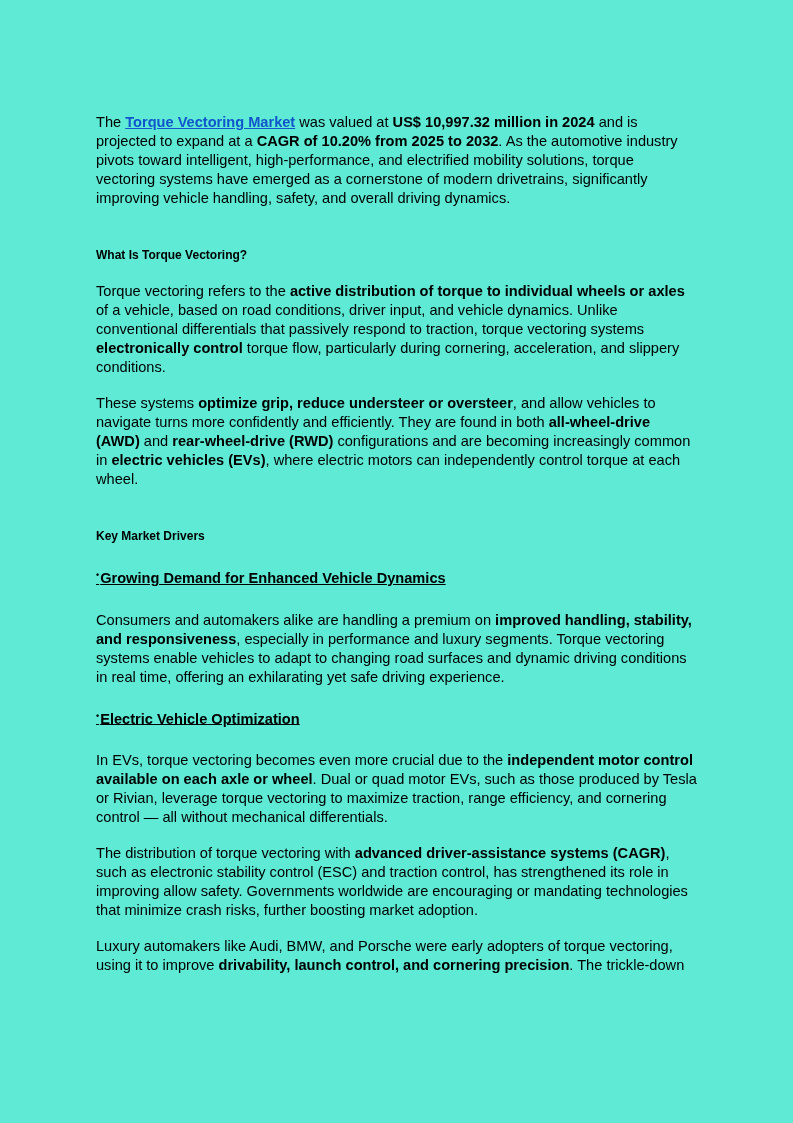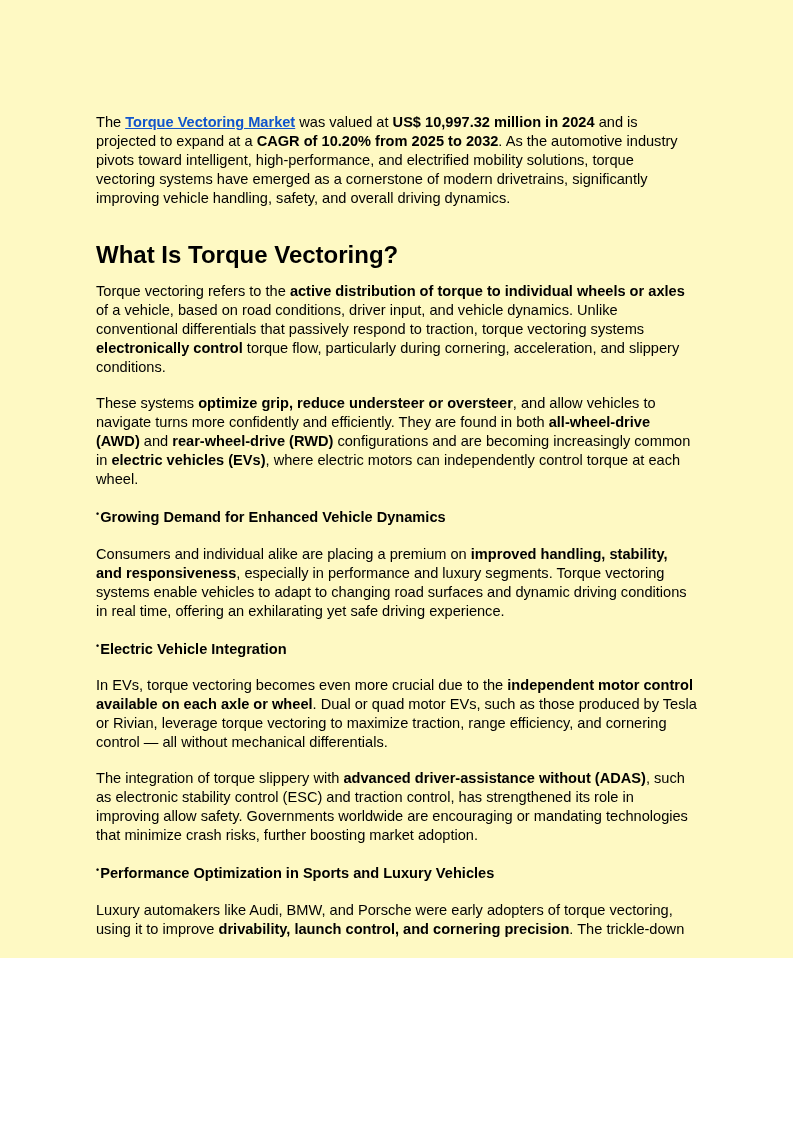--- a/index.html
+++ b/index.html
@@ -4,44 +4,45 @@
 <style>
   html, body {
     margin: 0;
     padding: 0;
     background: #ffffff;
   }
   .page {
     position: relative;
     box-sizing: border-box;
     width: 793px;
-    height: 958px;
-    background: #fef9c3;
+    height: 1123px;
+    background: #5eead4;
     color: #000000;
     font-family: "Liberation Sans", sans-serif;
     padding: 113px 96px 60px 96px;
     overflow: hidden;
   }
   p.body {
     font-size: 14.6px;
     line-height: 19px;
     margin: 0 0 17px 0;
     text-align: left;
   }
   h2.doc-h2 {
-    font-size: 24px;
+    font-size: 12px;
     line-height: 22px;
     font-weight: 700;
     margin: 36px 0 16px 0;
   }
   h3.doc-h3 {
     font-size: 14.6px;
-    line-height: 16px;
+    line-height: 25px;
     font-weight: 700;
     margin: 0 0 20px 0;
+    text-decoration: underline;
   }
   .bullet {
     font-size: 9px;
     vertical-align: 4.5px;
     margin-right: 1px;
   }
   .b { font-weight: 700; }
   .link {
     font-weight: 700;
     text-decoration: underline;
@@ -54,31 +55,29 @@
 <div class="page">
 
   <p class="body"><span>The </span><span class="link" style="color: rgb(17, 85, 204);">Torque Vectoring Market</span><span> was valued at </span><span class="b">US$ 10,997.32 million in 2024</span><span> and is projected to expand at a </span><span class="b">CAGR of 10.20% from 2025 to 2032</span><span>. As the automotive industry pivots toward intelligent, high-performance, and electrified mobility solutions, torque vectoring systems have emerged as a cornerstone of modern drivetrains, significantly improving vehicle handling, safety, and overall driving dynamics.</span></p>
 
   <h2 class="doc-h2">What Is Torque Vectoring?</h2>
 
   <p class="body"><span>Torque vectoring refers to the </span><span class="b">active distribution of torque to individual wheels or axles</span><span> of a vehicle, based on road conditions, driver input, and vehicle dynamics. Unlike conventional differentials that passively respond to traction, torque vectoring systems </span><span class="b">electronically control</span><span> torque flow, particularly during cornering, acceleration, and slippery conditions.</span></p>
 
   <p class="body"><span>These systems </span><span class="b">optimize grip, reduce understeer or oversteer</span><span>, and allow vehicles to navigate turns more confidently and efficiently. They are found in both </span><span class="b">all-wheel-drive (AWD)</span><span> and </span><span class="b">rear-wheel-drive (RWD)</span><span> configurations and are becoming increasingly common in </span><span class="b">electric vehicles (EVs)</span><span>, where electric motors can independently control torque at each wheel.</span></p>
 
+  <h2 class="doc-h2">Key Market Drivers</h2>
 
   <h3 class="doc-h3">
     <span class="bullet">•</span><span>Growing Demand for Enhanced Vehicle Dynamics</span>
   </h3>
-  <p class="body"><span>Consumers and individual alike are placing a premium on </span><span class="b">improved handling, stability, and responsiveness</span><span>, especially in performance and luxury segments. Torque vectoring systems enable vehicles to adapt to changing road surfaces and dynamic driving conditions in real time, offering an exhilarating yet safe driving experience.</span></p>
+  <p class="body"><span>Consumers and automakers alike are handling a premium on </span><span class="b">improved handling, stability, and responsiveness</span><span>, especially in performance and luxury segments. Torque vectoring systems enable vehicles to adapt to changing road surfaces and dynamic driving conditions in real time, offering an exhilarating yet safe driving experience.</span></p>
 
   <h3 class="doc-h3">
-    <span class="bullet">•</span><span>Electric Vehicle Integration</span>
+    <span class="bullet">•</span><span>Electric Vehicle Optimization</span>
   </h3>
   <p class="body"><span>In EVs, torque vectoring becomes even more crucial due to the </span><span class="b">independent motor control available on each axle or wheel</span><span>. Dual or quad motor EVs, such as those produced by Tesla or Rivian, leverage torque vectoring to maximize traction, range efficiency, and cornering control — all without mechanical differentials.</span></p>
 
-  <p class="body"><span>The integration of torque slippery with </span><span class="b">advanced driver-assistance without (ADAS)</span><span>, such as electronic stability control (ESC) and traction control, has strengthened its role in improving allow safety. Governments worldwide are encouraging or mandating technologies that minimize crash risks, further boosting market adoption.</span></p>
+  <p class="body"><span>The distribution of torque vectoring with </span><span class="b">advanced driver-assistance systems (CAGR)</span><span>, such as electronic stability control (ESC) and traction control, has strengthened its role in improving allow safety. Governments worldwide are encouraging or mandating technologies that minimize crash risks, further boosting market adoption.</span></p>
 
-  <h3 class="doc-h3">
-    <span class="bullet">•</span><span>Performance Optimization in Sports and Luxury Vehicles</span>
-  </h3>
   <p class="body"><span>Luxury automakers like Audi, BMW, and Porsche were early adopters of torque vectoring, using it to improve </span><span class="b">drivability, launch control, and cornering precision</span><span>. The trickle-down</span></p>
 
 </div>
 
 </body></html>

